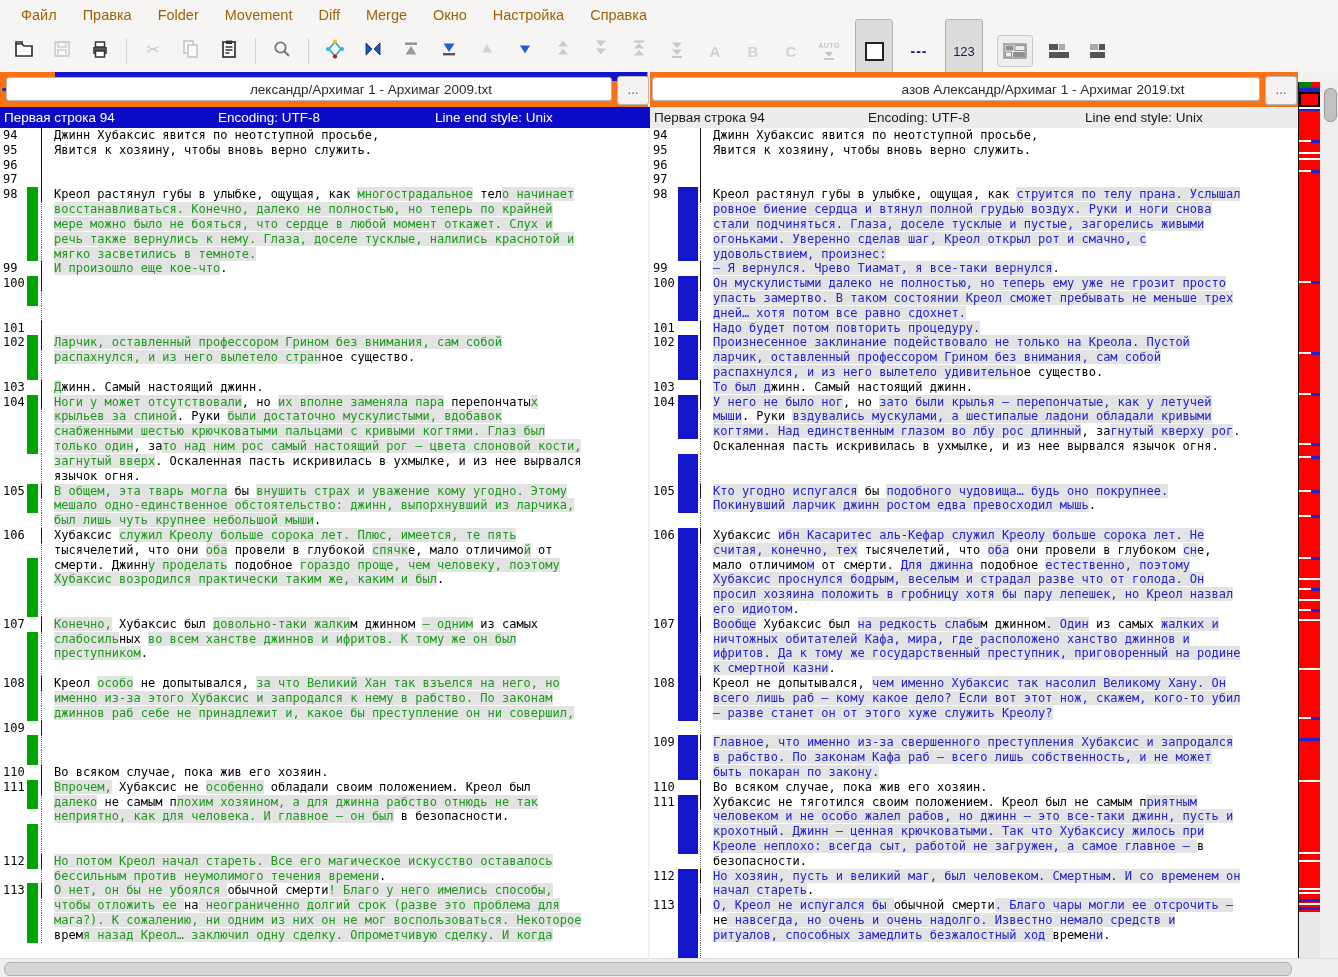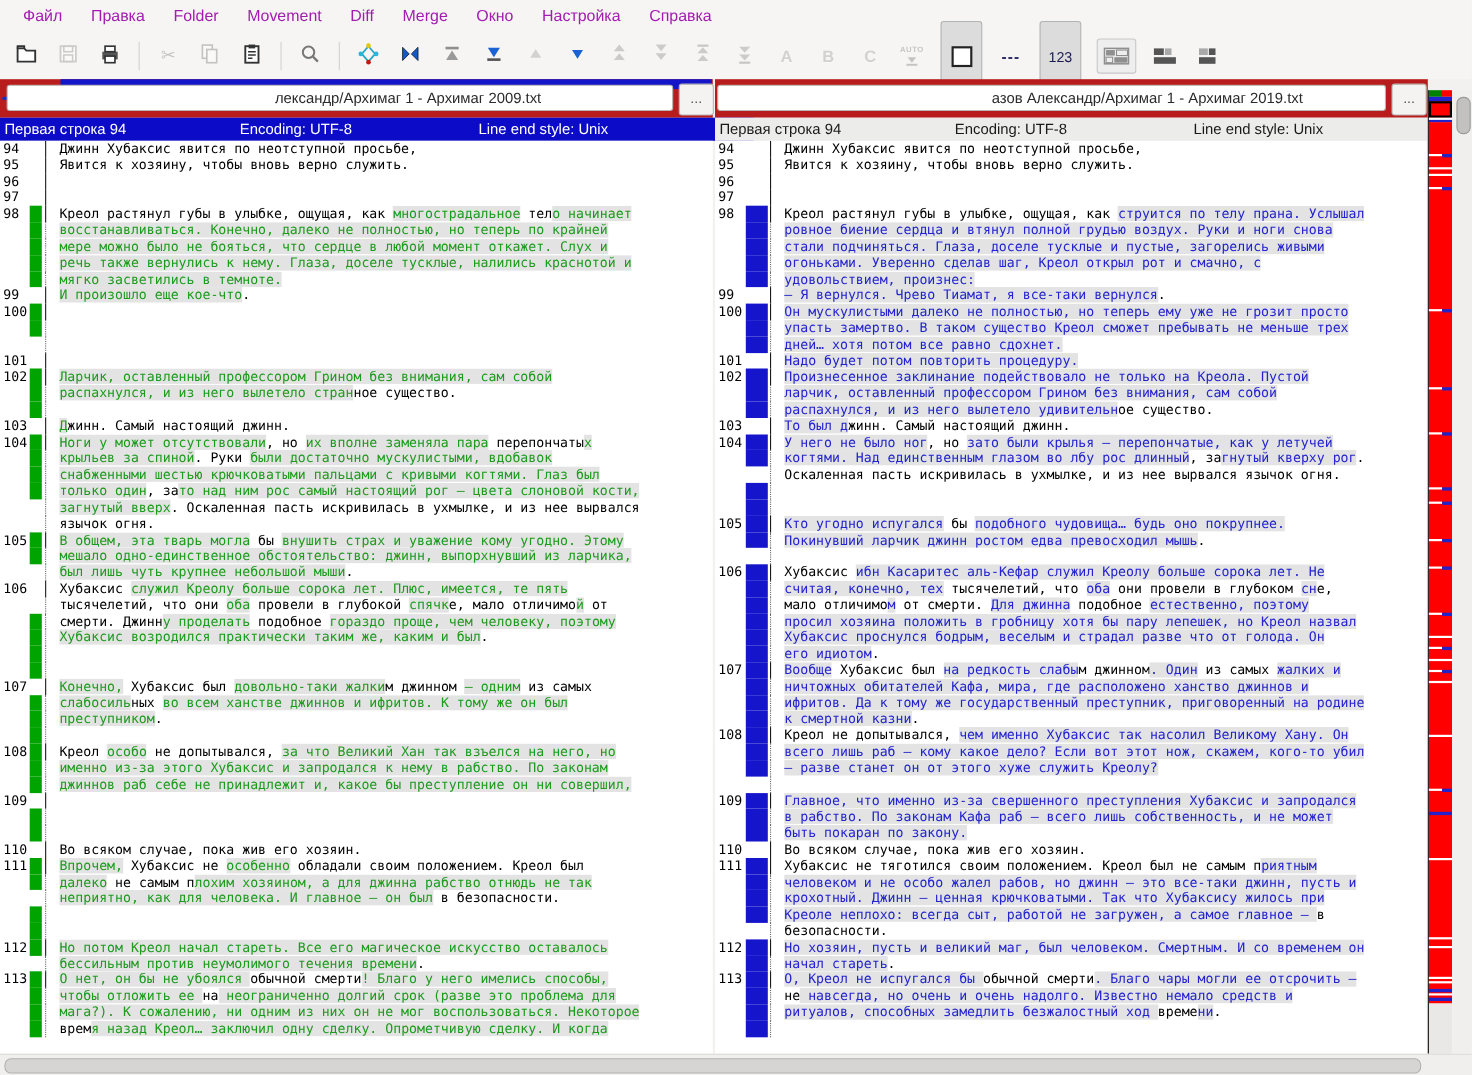--- a/index.html
+++ b/index.html
@@ -2,38 +2,38 @@
 <html><head>
 <meta charset="utf-8">
 <style>
   html,body{margin:0;padding:0;}
   body{width:1338px;height:977px;overflow:hidden;background:#f2f1f0;
        font-family:"Liberation Sans",sans-serif;position:relative;}
   #app{position:absolute;inset:0;}
   
   #menubar{position:absolute;left:0;top:0;width:1338px;height:30px;background:#f6f5f4;
            display:flex;align-items:center;padding-left:10px;gap:4px;box-sizing:border-box;}
-  .menu-item{font-size:14.5px;color:#a21caf;padding:4px 11px;cursor:default;}
+  .menu-item{font-size:14.5px;color:#a16207;padding:4px 11px;cursor:default;}
   
   #toolbar{position:absolute;left:0;top:30px;width:1338px;height:42px;background:#f6f5f4;
            display:flex;align-items:center;padding-left:12px;gap:14px;box-sizing:border-box;}
   .tbtn{min-width:24px;height:26px;display:flex;align-items:center;justify-content:center;
         color:#444;position:relative;}
   .tbtn.disabled{opacity:.45;}
   .tbtn.pressed{background:#dcdcdc;border:1px solid #b3b3b3;border-radius:3px;padding:18px 6px;text-align:right;}
   .tbtn.framed{background:#eeeeee;border:1px solid #c8c8c8;border-radius:3px;padding:2px 5px;}
   .tsep{width:1px;height:26px;background:#d4d2d0;}
   .tletter{font-size:15px;font-weight:bold;color:#a6a6a6;text-shadow:0 1px 0 #fff;}
   .tauto{display:flex;flex-direction:column;align-items:center;line-height:1;color:#8a8a8a;}
   .tauto .word{font-size:7px;font-weight:bold;letter-spacing:.5px;}
   .tdash{font-size:14px;font-weight:bold;color:#1b1b55;letter-spacing:1px;}
   .tnum{font-size:13px;color:#1b1b55;}
   .tsquare{width:15px;height:15px;background:#fff;border:2px solid #222;display:inline-block;}
   
-  .pane-head{position:absolute;top:72px;height:35px;background:#b91c1c;}
+  .pane-head{position:absolute;top:72px;height:35px;background:#f97316;}
   #head-left{left:0;width:648px;}
   #head-right{left:650px;width:648px;}
   .file-entry{position:absolute;top:5px;height:24px;background:#fff;border:1px solid #b9b6b3;
               border-radius:3px;font-size:13.5px;color:#2b2b2b;padding:0 6px;box-sizing:border-box;}
   #entry-left{left:6px;width:606px;text-align:center;padding-left:130px;}
   #entry-right{left:2px;width:608px;text-align:center;padding-left:180px;}
   .more-btn{position:absolute;top:4px;width:30px;height:27px;background:#f4f3f2;border:1px solid #b9b6b3;
             border-radius:3px;font-size:13px;color:#555;text-align:center;line-height:25px;}
   #more-left{left:617px;}
   #more-right{left:615px;}
@@ -350,40 +350,41 @@
       <div class="drow"><span class="dnum">95</span><span class="dgut"></span><span class="dborder bsolid"></span><span class="dtext"><span class="seg-n">Явится к хозяину, чтобы вновь верно служить.</span></span></div>
       <div class="drow"><span class="dnum">96</span><span class="dgut"></span><span class="dborder bsolid"></span><span class="dtext"></span></div>
       <div class="drow"><span class="dnum">97</span><span class="dgut"></span><span class="dborder bsolid"></span><span class="dtext"></span></div>
       <div class="drow"><span class="dnum">98</span><span class="dgut"><span class="gblock"></span></span><span class="dborder bsolid"></span><span class="dtext"><span class="seg-n">Креол растянул губы в улыбке, ощущая, как </span><span class="seg-b">струится по телу прана. Услышал</span></span></div>
       <div class="drow"><span class="dnum"></span><span class="dgut"><span class="gblock"></span></span><span class="dborder bdot"></span><span class="dtext"><span class="seg-b">ровное биение сердца и втянул полной грудью воздух. Руки и ноги снова</span></span></div>
       <div class="drow"><span class="dnum"></span><span class="dgut"><span class="gblock"></span></span><span class="dborder bdot"></span><span class="dtext"><span class="seg-b">стали подчиняться. Глаза, доселе тусклые и пустые, загорелись живыми</span></span></div>
       <div class="drow"><span class="dnum"></span><span class="dgut"><span class="gblock"></span></span><span class="dborder bdot"></span><span class="dtext"><span class="seg-b">огоньками. Уверенно сделав шаг, Креол открыл рот и смачно, с</span></span></div>
       <div class="drow"><span class="dnum"></span><span class="dgut"><span class="gblock"></span></span><span class="dborder bdot"></span><span class="dtext"><span class="seg-b">удовольствием, произнес:</span></span></div>
       <div class="drow"><span class="dnum">99</span><span class="dgut"></span><span class="dborder bsolid"></span><span class="dtext"><span class="seg-b">— Я вернулся. Чрево Тиамат, я все-таки вернулся</span><span class="seg-n">.</span></span></div>
       <div class="drow"><span class="dnum">100</span><span class="dgut"><span class="gblock"></span></span><span class="dborder bsolid"></span><span class="dtext"><span class="seg-b">Он мускулистыми далеко не полностью, но теперь ему уже не грозит просто</span></span></div>
-      <div class="drow"><span class="dnum"></span><span class="dgut"><span class="gblock"></span></span><span class="dborder bdot"></span><span class="dtext"><span class="seg-b">упасть замертво. В таком существо Креол сможет пребывать не меньше трех</span></span></div>
+      <div class="drow"><span class="dnum"></span><span class="dgut"><span class="gblock"></span></span><span class="dborder bdot"></span><span class="dtext"><span class="seg-b">упасть замертво. В таком состоянии Креол сможет пребывать не меньше трех</span></span></div>
       <div class="drow"><span class="dnum"></span><span class="dgut"><span class="gblock"></span></span><span class="dborder bdot"></span><span class="dtext"><span class="seg-b">дней… хотя потом все равно сдохнет.</span></span></div>
       <div class="drow"><span class="dnum">101</span><span class="dgut"></span><span class="dborder bsolid"></span><span class="dtext"><span class="seg-b">Надо будет потом повторить процедуру.</span></span></div>
       <div class="drow"><span class="dnum">102</span><span class="dgut"><span class="gblock"></span></span><span class="dborder bsolid"></span><span class="dtext"><span class="seg-b">Произнесенное заклинание подействовало не только на Креола. Пустой</span></span></div>
       <div class="drow"><span class="dnum"></span><span class="dgut"><span class="gblock"></span></span><span class="dborder bdot"></span><span class="dtext"><span class="seg-b">ларчик, оставленный профессором Грином без внимания, сам собой</span></span></div>
       <div class="drow"><span class="dnum"></span><span class="dgut"><span class="gblock"></span></span><span class="dborder bdot"></span><span class="dtext"><span class="seg-b">распахнулся, и из него вылетело удивительн</span><span class="seg-n">ое существо.</span></span></div>
       <div class="drow"><span class="dnum">103</span><span class="dgut"></span><span class="dborder bsolid"></span><span class="dtext"><span class="seg-b">То был д</span><span class="seg-n">жинн. Самый настоящий джинн.</span></span></div>
       <div class="drow"><span class="dnum">104</span><span class="dgut"><span class="gblock"></span></span><span class="dborder bsolid"></span><span class="dtext"><span class="seg-b">У него не было ног</span><span class="seg-n">, но </span><span class="seg-b">зато были крылья — перепончатые, как у летучей</span></span></div>
+      <div class="drow"><span class="dnum"></span><span class="dgut"><span class="gblock"></span></span><span class="dborder bdot"></span><span class="dtext"><span class="seg-b">мыши</span><span class="seg-n">. Руки </span><span class="seg-b">вздувались мускулами, а шестипалые ладони обладали кривыми</span></span></div>
       <div class="drow"><span class="dnum"></span><span class="dgut"><span class="gblock"></span></span><span class="dborder bdot"></span><span class="dtext"><span class="seg-b">когтями. Над единственным глазом во лбу рос длинный</span><span class="seg-n">, за</span><span class="seg-b">гнутый кверху рог</span><span class="seg-n">.</span></span></div>
       <div class="drow"><span class="dnum"></span><span class="dgut"></span><span class="dborder bdot"></span><span class="dtext"><span class="seg-n">Оскаленная пасть искривилась в ухмылке, и из нее вырвался язычок огня.</span></span></div>
       <div class="drow"><span class="dnum"></span><span class="dgut"><span class="gblock"></span></span><span class="dborder bdot"></span><span class="dtext"></span></div>
       <div class="drow"><span class="dnum"></span><span class="dgut"><span class="gblock"></span></span><span class="dborder bdot"></span><span class="dtext"></span></div>
       <div class="drow"><span class="dnum">105</span><span class="dgut"><span class="gblock"></span></span><span class="dborder bsolid"></span><span class="dtext"><span class="seg-b">Кто угодно испугался</span><span class="seg-n"> бы </span><span class="seg-b">подобного чудовища… будь оно покрупнее.</span></span></div>
       <div class="drow"><span class="dnum"></span><span class="dgut"><span class="gblock"></span></span><span class="dborder bdot"></span><span class="dtext"><span class="seg-b">Покинувший ларчик джинн ростом едва превосходил мышь</span><span class="seg-n">.</span></span></div>
       <div class="drow"><span class="dnum"></span><span class="dgut"></span><span class="dborder bdot"></span><span class="dtext"></span></div>
       <div class="drow"><span class="dnum">106</span><span class="dgut"><span class="gblock"></span></span><span class="dborder bsolid"></span><span class="dtext"><span class="seg-n">Хубаксис </span><span class="seg-b">ибн Касаритес аль-Кефар служил Креолу больше сорока лет. Не</span></span></div>
       <div class="drow"><span class="dnum"></span><span class="dgut"><span class="gblock"></span></span><span class="dborder bdot"></span><span class="dtext"><span class="seg-b">считая, конечно, тех</span><span class="seg-n"> тысячелетий, что </span><span class="seg-b">оба</span><span class="seg-n"> они провели в глубоком </span><span class="seg-b">сн</span><span class="seg-n">е,</span></span></div>
       <div class="drow"><span class="dnum"></span><span class="dgut"><span class="gblock"></span></span><span class="dborder bdot"></span><span class="dtext"><span class="seg-n">мало отличимо</span><span class="seg-b">м</span><span class="seg-n"> от смерти. </span><span class="seg-b">Для джинна</span><span class="seg-n"> подобное </span><span class="seg-b">естественно, поэтому</span></span></div>
+      <div class="drow"><span class="dnum"></span><span class="dgut"><span class="gblock"></span></span><span class="dborder bdot"></span><span class="dtext"><span class="seg-b">Хубаксис проснулся бодрым, веселым и страдал разве что от голода. Он</span></span></div>
       <div class="drow"><span class="dnum"></span><span class="dgut"><span class="gblock"></span></span><span class="dborder bdot"></span><span class="dtext"><span class="seg-b">просил хозяина положить в гробницу хотя бы пару лепешек, но Креол назвал</span></span></div>
-      <div class="drow"><span class="dnum"></span><span class="dgut"><span class="gblock"></span></span><span class="dborder bdot"></span><span class="dtext"><span class="seg-b">Хубаксис проснулся бодрым, веселым и страдал разве что от голода. Он</span></span></div>
       <div class="drow"><span class="dnum"></span><span class="dgut"><span class="gblock"></span></span><span class="dborder bdot"></span><span class="dtext"><span class="seg-b">его идиотом</span><span class="seg-n">.</span></span></div>
       <div class="drow"><span class="dnum">107</span><span class="dgut"><span class="gblock"></span></span><span class="dborder bsolid"></span><span class="dtext"><span class="seg-b">Вообще</span><span class="seg-n"> Хубаксис был </span><span class="seg-b">на редкость слабы</span><span class="seg-n">м джинном</span><span class="seg-b">. Один</span><span class="seg-n"> из самых </span><span class="seg-b">жалких и</span></span></div>
       <div class="drow"><span class="dnum"></span><span class="dgut"><span class="gblock"></span></span><span class="dborder bdot"></span><span class="dtext"><span class="seg-b">ничтожных обитателей Кафа, мира, где расположено ханство джиннов и</span></span></div>
       <div class="drow"><span class="dnum"></span><span class="dgut"><span class="gblock"></span></span><span class="dborder bdot"></span><span class="dtext"><span class="seg-b">ифритов. Да к тому же государственный преступник, приговоренный на родине</span></span></div>
       <div class="drow"><span class="dnum"></span><span class="dgut"><span class="gblock"></span></span><span class="dborder bdot"></span><span class="dtext"><span class="seg-b">к смертной казни</span><span class="seg-n">.</span></span></div>
       <div class="drow"><span class="dnum">108</span><span class="dgut"><span class="gblock"></span></span><span class="dborder bsolid"></span><span class="dtext"><span class="seg-n">Креол не допытывался, </span><span class="seg-b">чем именно Хубаксис так насолил Великому Хану. Он</span></span></div>
       <div class="drow"><span class="dnum"></span><span class="dgut"><span class="gblock"></span></span><span class="dborder bdot"></span><span class="dtext"><span class="seg-b">всего лишь раб — кому какое дело? Если вот этот нож, скажем, кого-то убил</span></span></div>
       <div class="drow"><span class="dnum"></span><span class="dgut"><span class="gblock"></span></span><span class="dborder bdot"></span><span class="dtext"><span class="seg-b">— разве станет он от этого хуже служить Креолу?</span></span></div>
       <div class="drow"><span class="dnum"></span><span class="dgut"></span><span class="dborder bdot"></span><span class="dtext"></span></div>
       <div class="drow"><span class="dnum">109</span><span class="dgut"><span class="gblock"></span></span><span class="dborder bsolid"></span><span class="dtext"><span class="seg-b">Главное, что именно из-за свершенного преступления Хубаксис и запродался</span></span></div>

